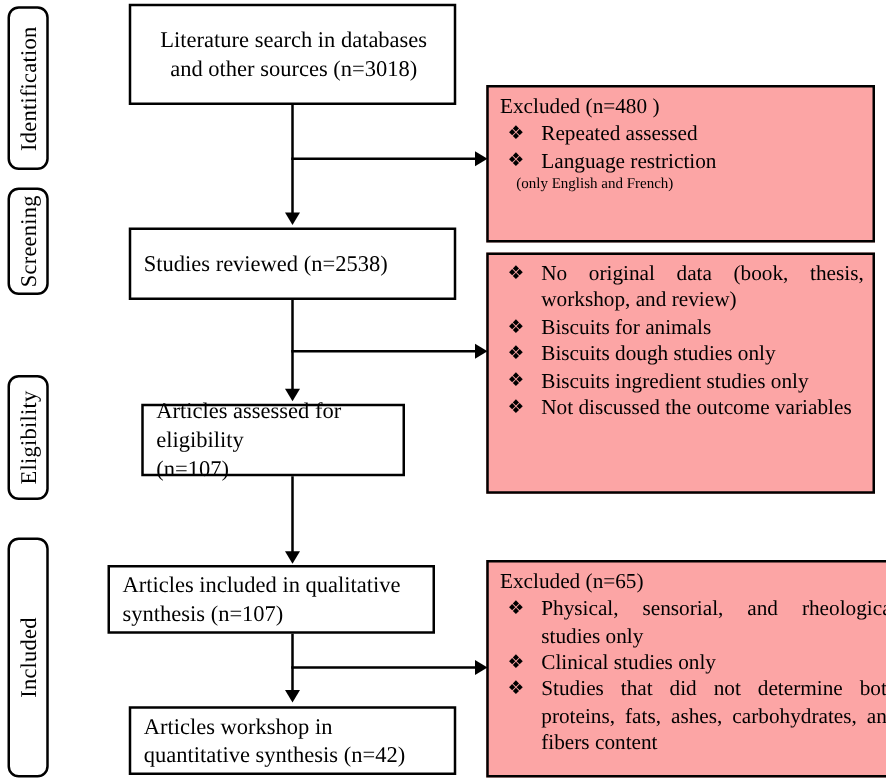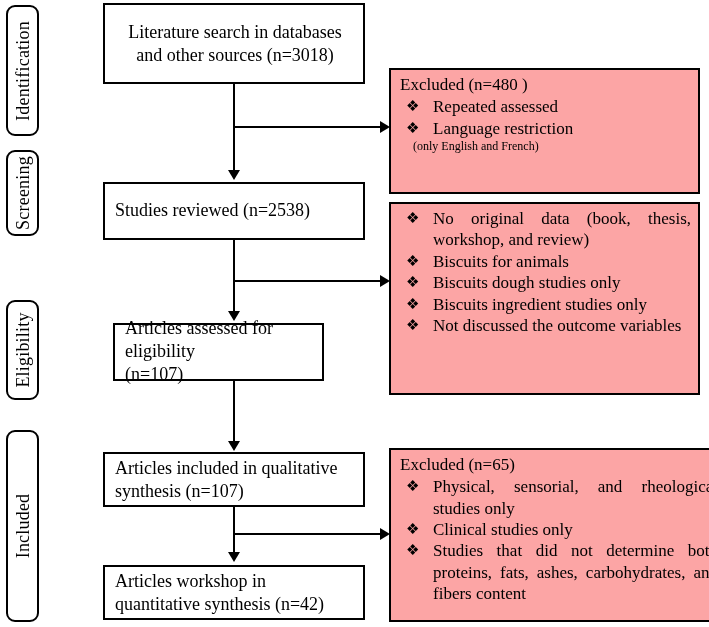--- a/index.html
+++ b/index.html
@@ -159,21 +159,21 @@
     </div>
   </div>
 
   <div class="box" style="left:103px; top:323px; width:211px; height:58px;margin-left:10px;">
     <div class="box-text">
       <div>Articles assessed for eligibility</div>
       <div>(n=107)</div>
     </div>
   </div>
 
-  <div class="box" style="left:103px; top:452px; width:262px; height:55px;">
+  <div class="box" style="left:86px; top:452px; width:262px; height:55px;">
     <div class="box-text">
       <div>Articles included in qualitative</div>
       <div>synthesis (n=107)</div>
     </div>
   </div>
 
   <div class="box" style="left:103px; top:565px; width:262px; height:55px;">
     <div class="box-text">
       <div class="justify">Articles workshop in</div>
       <div>quantitative synthesis (n=42)</div>

